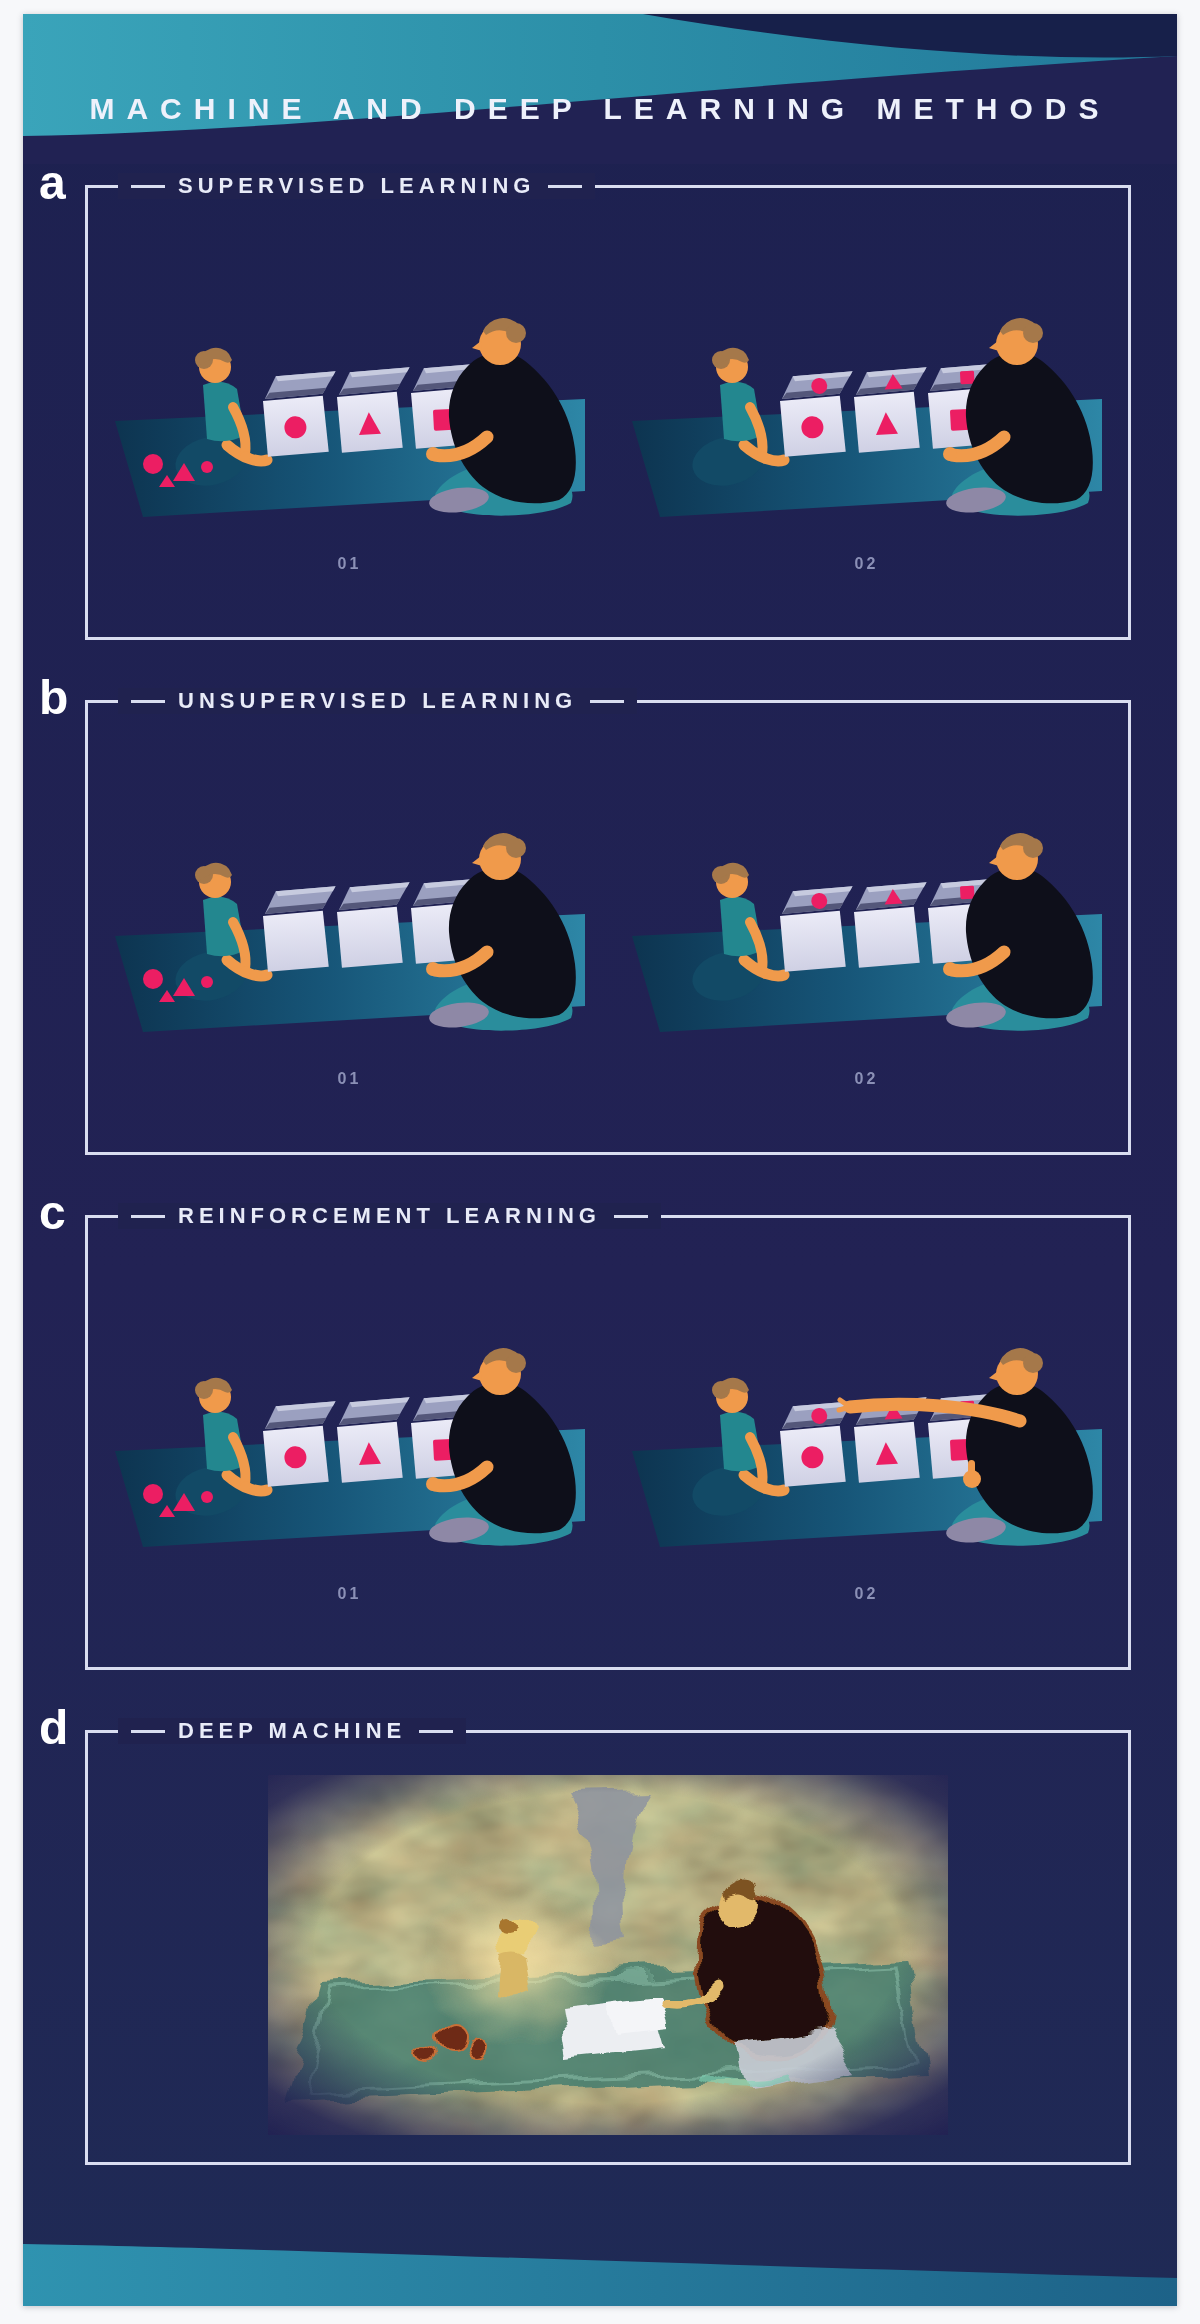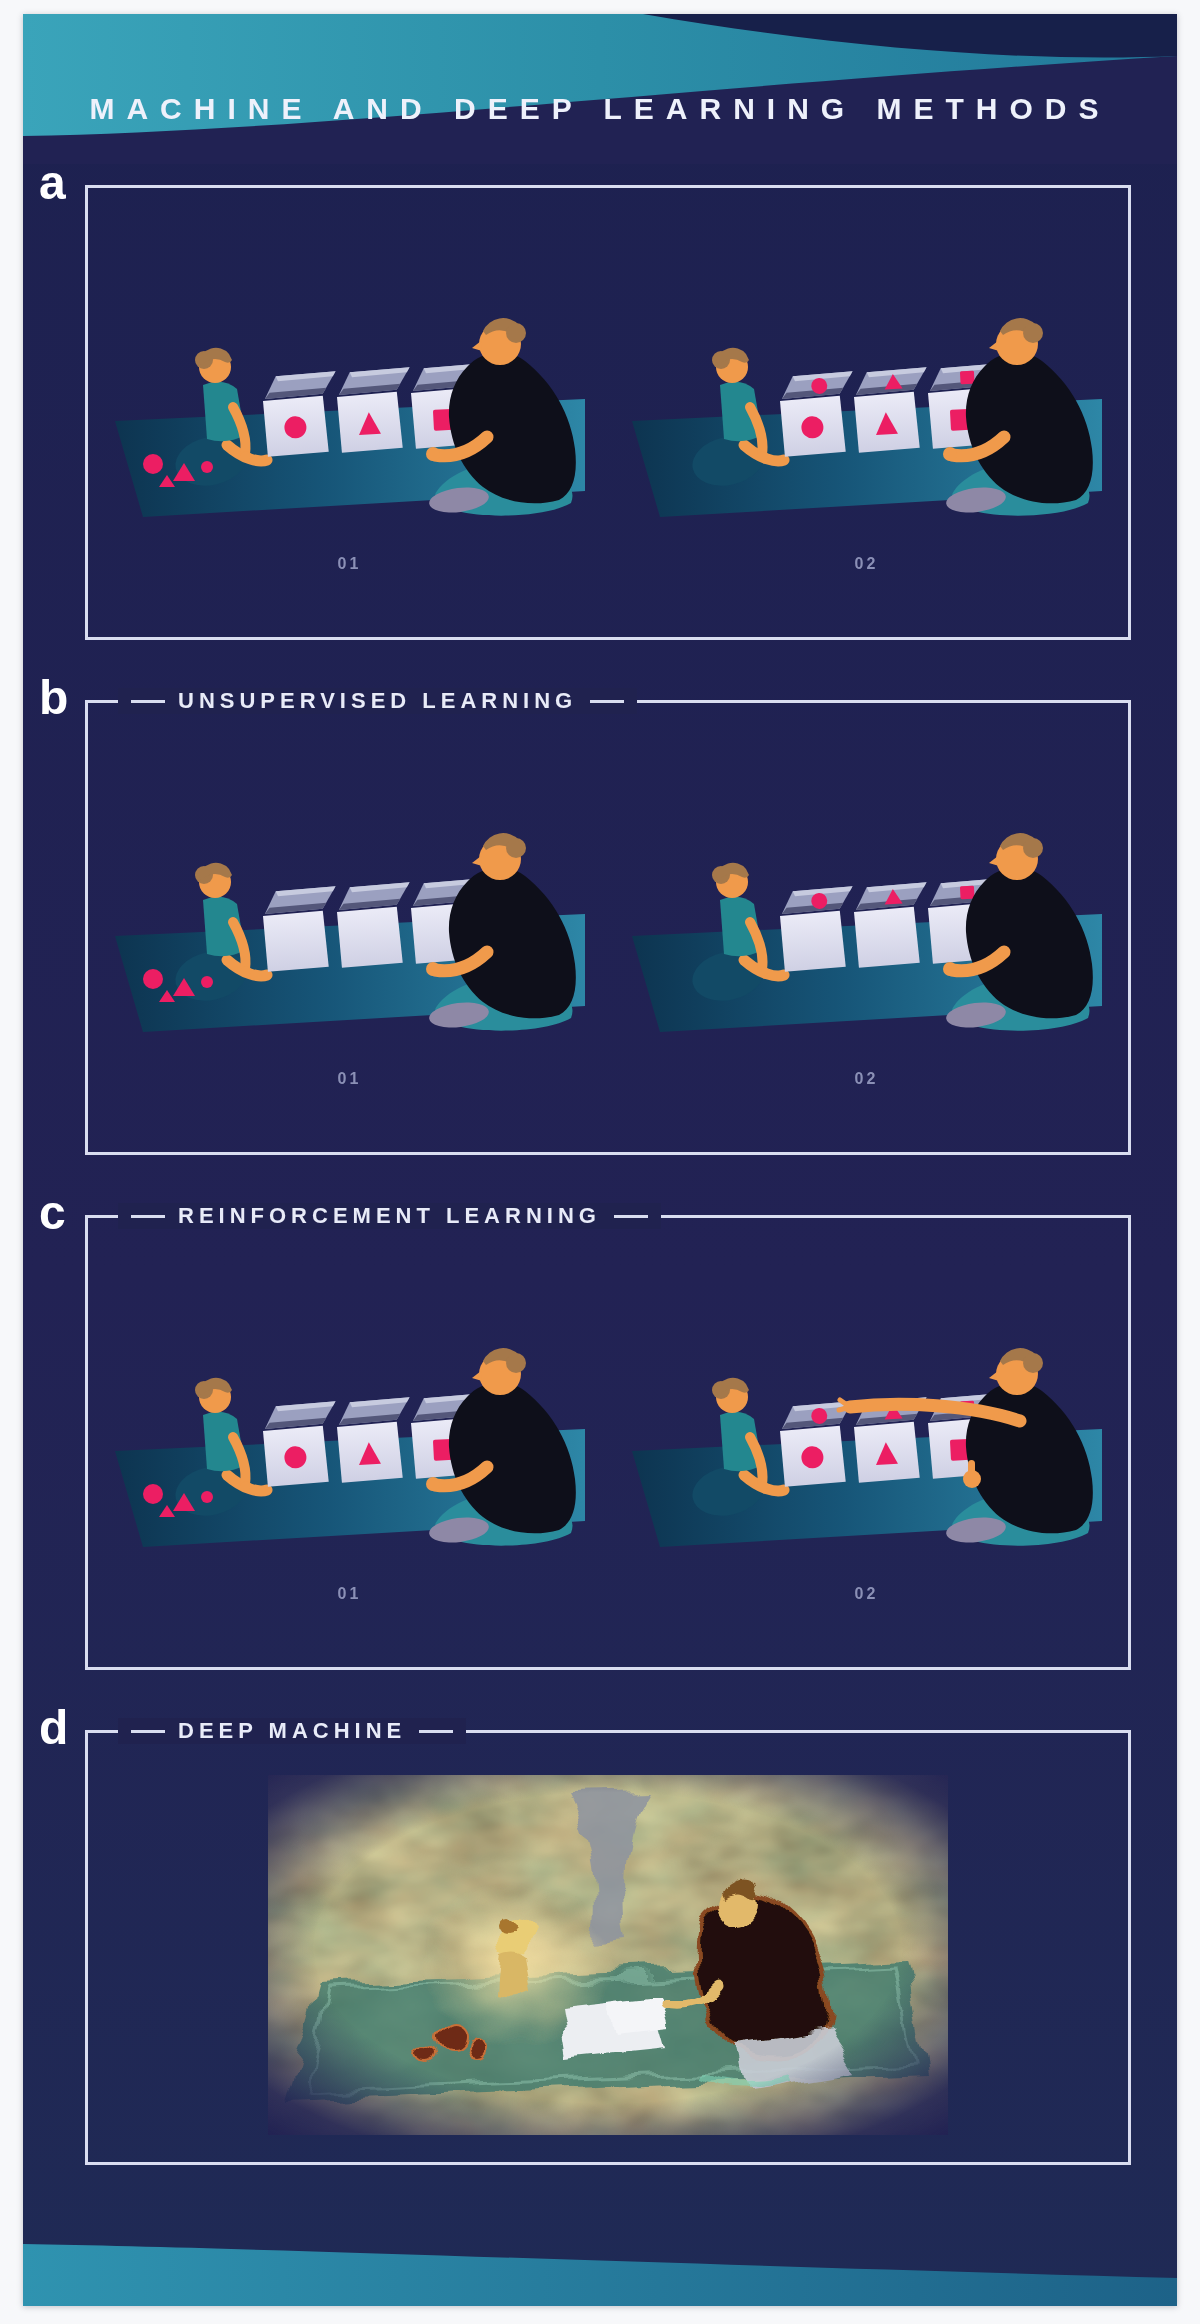--- a/index.html
+++ b/index.html
@@ -55,20 +55,23 @@
         <path d="M620,0 C830,36 1010,48 1154,42 L1154,0 Z" fill="#17204a"></path>
         <path d="M0,122 C300,117 640,74 1154,42 L1154,150 L0,150 Z" fill="#212253"></path>
       </svg>
       <div class="hdr-title">MACHINE AND DEEP LEARNING METHODS</div>
     </div>
 
     <div class="panels" id="panels">
   <section class="panel">
     <div class="panel-letter">a</div>
     <div class="panel-box">
+      <div class="panel-title">
+              <span class="t">SUPERVISED LEARNING</span>
+            </div>
       <div class="scenes">
   <figure class="scene">
     <svg viewBox="0 0 470 290" width="470" height="290">
       <defs>
         <linearGradient id="matG" x1="0" y1="0" x2="1" y2="0">
           <stop offset="0" stop-color="#0c3550"></stop>
                       <stop offset="0.45" stop-color="#16587a"></stop>
                       <stop offset="1" stop-color="#2e8cab"></stop>
         </linearGradient>
         <linearGradient id="boxF" x1="0" y1="0" x2="0" y2="1">

